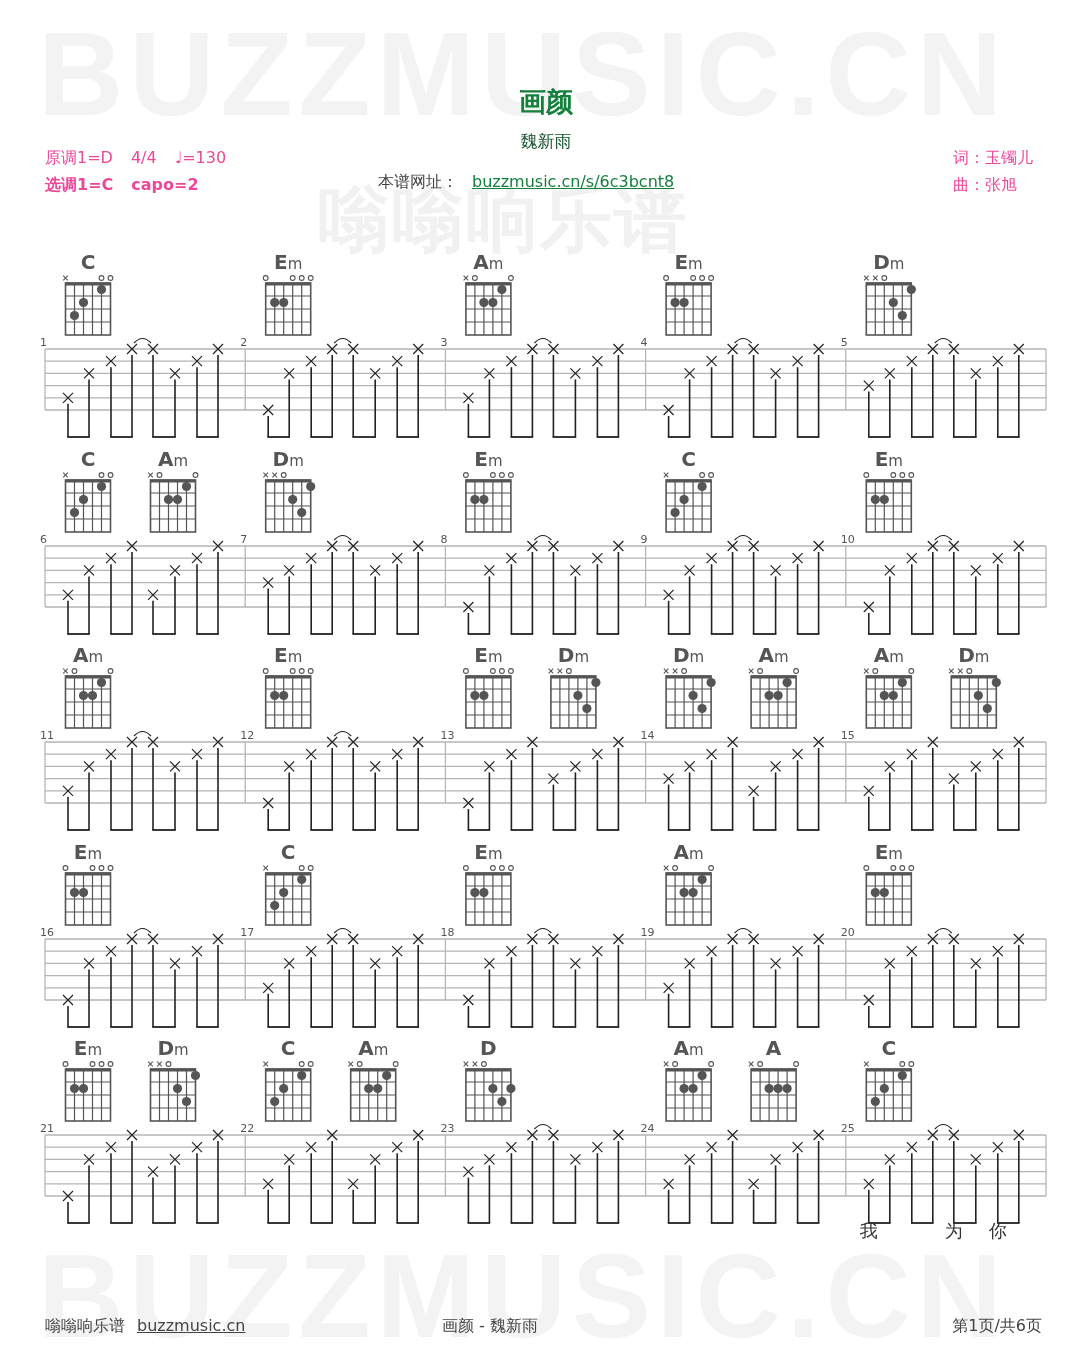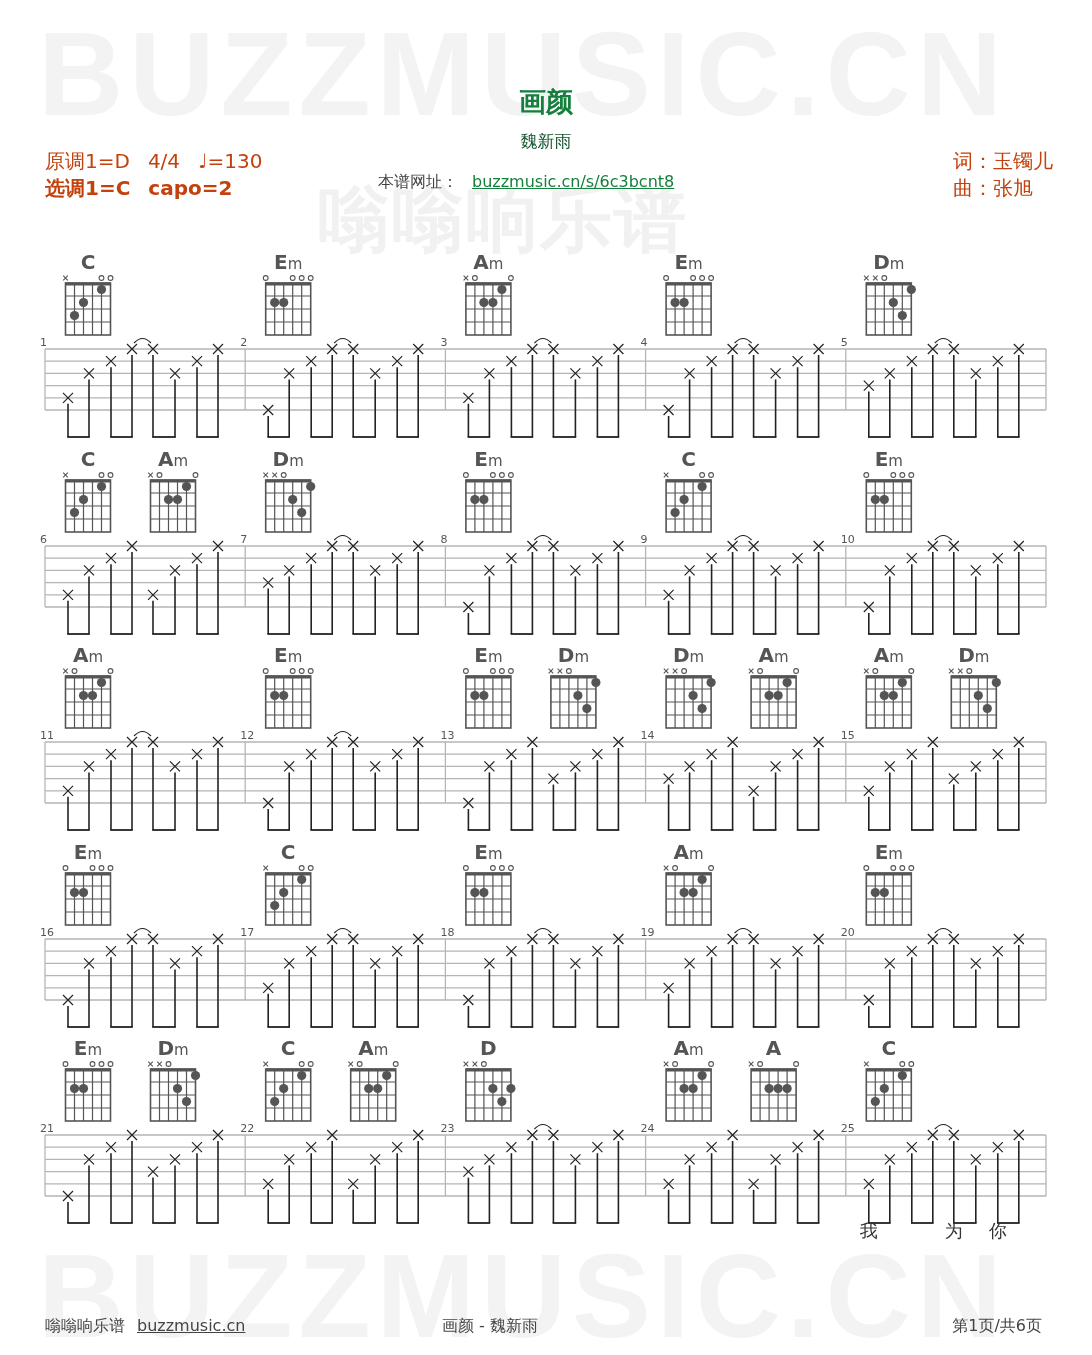--- a/index.html
+++ b/index.html
@@ -4,21 +4,21 @@
 <style>
   html,body{margin:0;padding:0;background:#fff;}
   body{width:1092px;height:1355px;position:relative;overflow:hidden;font-family:"DejaVu Sans","Liberation Sans",sans-serif;color:#333;}
   .wm{position:absolute;font-family:"Liberation Sans",sans-serif;font-weight:bold;color:#f3f3f3;letter-spacing:6px;z-index:0;white-space:nowrap;}
   .wm-top{left:38px;top:6px;font-size:118px;}
   .wm-bot{left:38px;top:1228px;font-size:118px;}
   .wm-cn{left:318px;top:172px;font-size:72px;color:#f1f1f1;letter-spacing:2px;}
   .layer{position:absolute;left:0;top:0;z-index:1;}
   .title{position:absolute;left:0;width:1092px;top:84px;text-align:center;font-size:27px;font-weight:bold;color:#15803d;}
   .artist{position:absolute;left:0;width:1092px;top:130px;text-align:center;font-size:17px;color:#14532d;}
-  .meta{position:absolute;font-size:20px;color:#c2410c;white-space:nowrap;}
+  .meta{position:absolute;font-size:16px;color:#ec4899;white-space:nowrap;}
   .meta span{margin-right:18px;}
   .url-row{position:absolute;left:378px;top:172px;font-size:16px;color:#444;}
   .url-row a{color:#15803d;text-decoration:underline;margin-left:14px;}
   .footer{position:absolute;top:1316px;font-size:16px;color:#444;}
   .footer a{color:#444;text-decoration:underline;margin-left:12px;}
   .lyric{position:absolute;font-size:18px;color:#333;}
   svg text{font-family:"DejaVu Sans","Liberation Sans",sans-serif;}
 </style>
 </head>
 <body>

